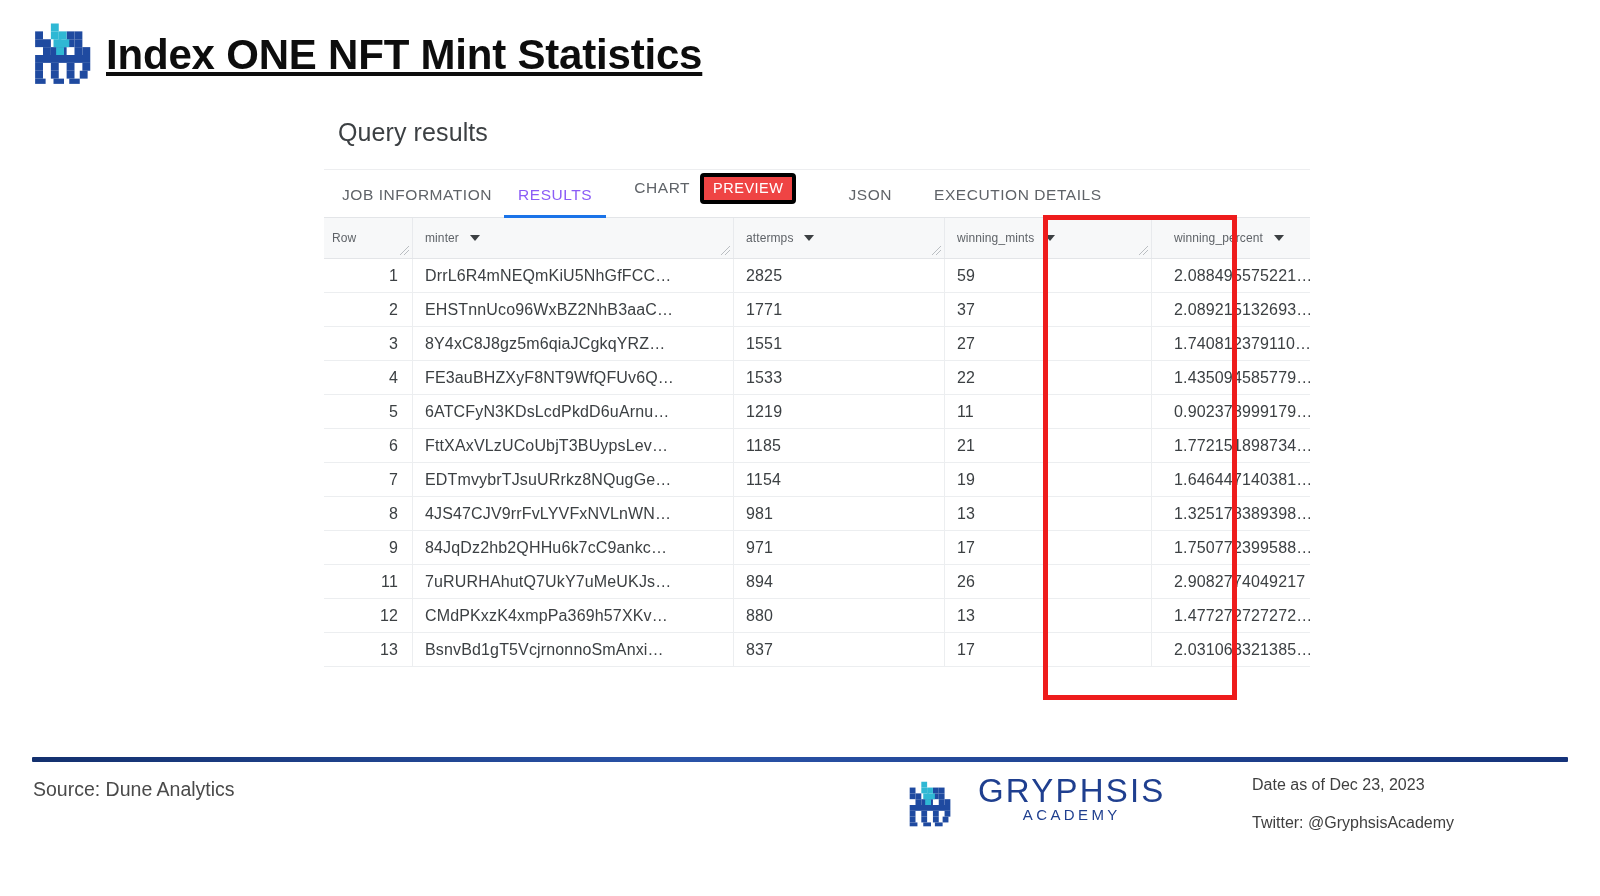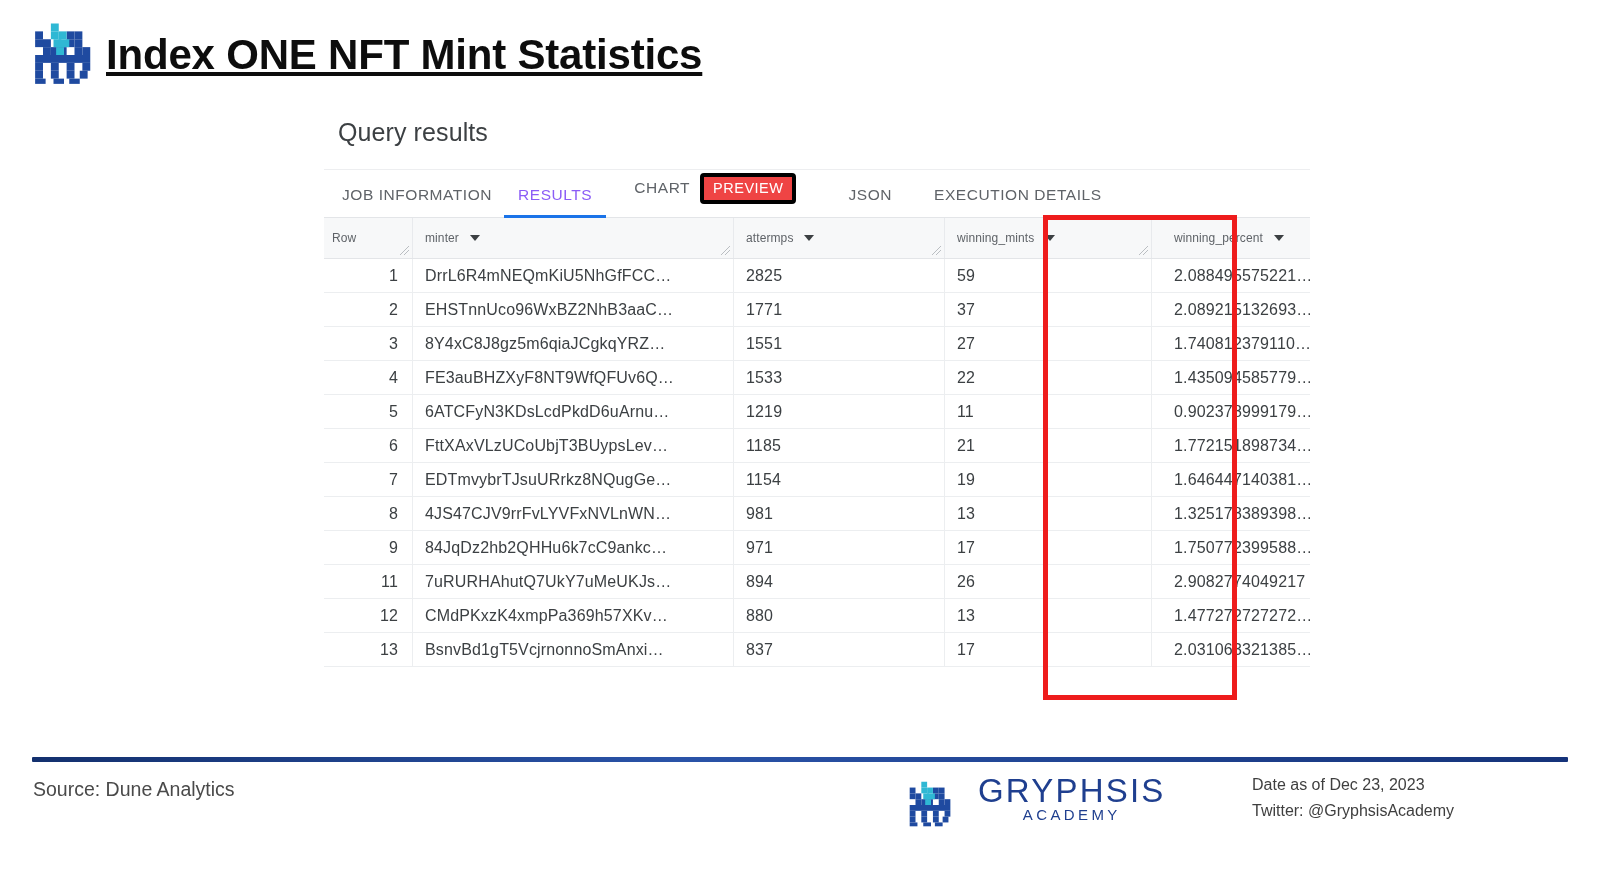--- a/index.html
+++ b/index.html
@@ -233,21 +233,21 @@
     margin-top: 0;
     font-weight: 400;
   }
   .footer-meta {
     position: absolute;
     left: 1252px;
     top: 14px;
     font-size: 16px;
     color: #3f3f3f;
   }
-  .footer-meta div + div { margin-top: 8px; }
+  .footer-meta div + div { margin-top: 20px; }
 </style>
 </head>
 <body>
 
 <div class="slide-header">
   <svg class="brand-mark" viewBox="0 0 32 32">
     <g fill="#1f4aa0">
       <rect x="5" y="7" width="3" height="3"></rect>
         <rect x="8" y="10" width="3" height="3"></rect>
       <rect x="5" y="10" width="3" height="3"></rect>

